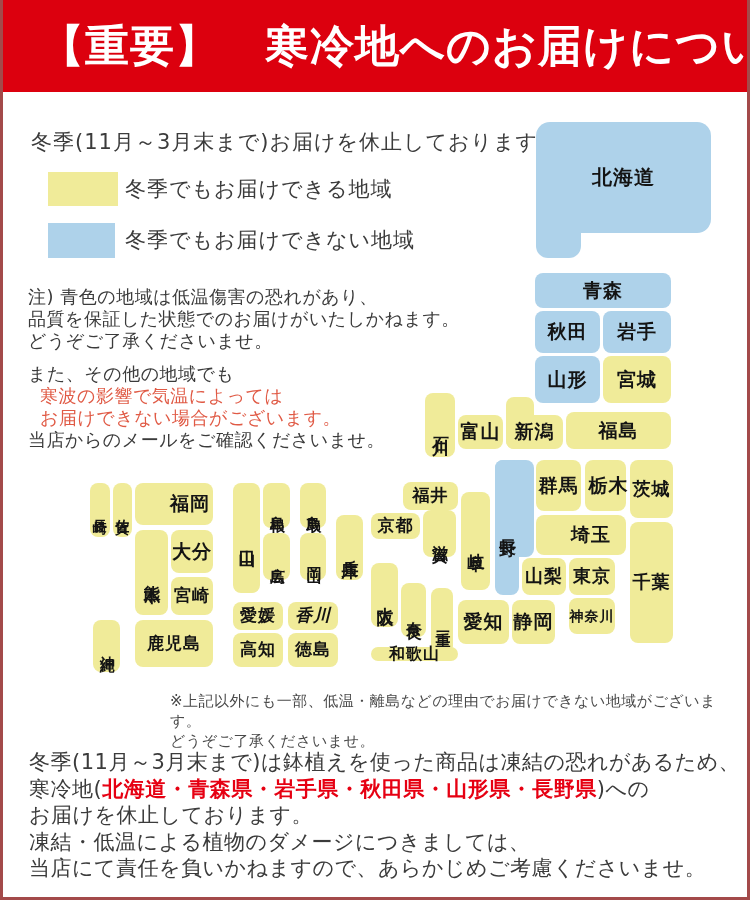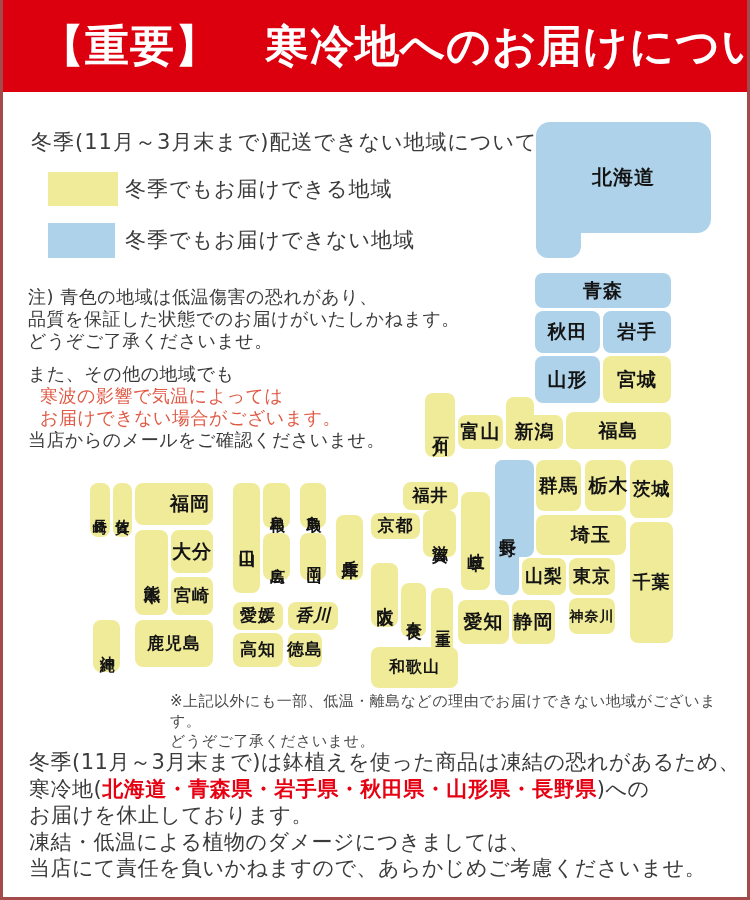--- a/index.html
+++ b/index.html
@@ -63,21 +63,21 @@
   }
   .footer .red-strong{color:var(--accent-red);font-weight:700;}
 </style>
 </head>
 <body>
 
 <div class="page">
 
   <div class="header">【重要】　寒冷地へのお届けについて</div>
 
-  <div class="legend-title">冬季(11月～3月末まで)配送できない地域について</div>
+  <div class="legend-title">冬季(11月～3月末まで)お届けを休止しております</div>
 
   <div class="swatch sw-yellow"></div>
   <div class="legend-label l1">冬季でもお届けできる地域</div>
 
   <div class="swatch sw-blue"></div>
   <div class="legend-label l2">冬季でもお届けできない地域</div>
 
   <div class="notes p1">
     <div>注) 青色の地域は低温傷害の恐れがあり、</div>
     <div>品質を保証した状態でのお届けがいたしかねます。</div>
@@ -116,31 +116,31 @@
       <div class="pref yellow" style="left: 627px; top: 522px; width: 43px; height: 121px; font-size: 18px;">千葉</div>
       <div class="pref yellow" style="left: 566px; top: 598px; width: 46px; height: 36px; font-size: 14px;">神奈川</div>
       <div class="pref yellow" style="left: 509px; top: 600px; width: 43px; height: 44px; font-size: 19px;">静岡</div>
       <div class="pref yellow" style="left: 455px; top: 600px; width: 51px; height: 44px; font-size: 19px;">愛知</div>
       <div class="pref yellow vert" style="left: 458px; top: 492px; width: 29px; height: 98px; font-size: 17px;">岐阜</div>
       <div class="pref yellow vert" style="left: 420px; top: 510px; width: 33px; height: 47px; font-size: 16px;">滋賀</div>
       <div class="pref yellow" style="left: 368px; top: 513px; width: 49px; height: 26px; font-size: 17px;">京都</div>
       <div class="pref yellow vert" style="left: 368px; top: 563px; width: 27px; height: 64px; font-size: 17px;">大阪</div>
       <div class="pref yellow vert" style="left: 398px; top: 583px; width: 25px; height: 54px; font-size: 16px;">奈良</div>
       <div class="pref yellow vert" style="left: 428px; top: 588px; width: 22px; height: 66px; font-size: 15px;">三重</div>
-      <div class="pref yellow" style="left: 368px; top: 647px; width: 87px; height: 41px; font-size: 16px;">和歌山</div>
+      <div class="pref yellow" style="left: 368px; top: 647px; width: 87px; height: 14px; font-size: 16px;">和歌山</div>
       <div class="pref yellow vert" style="left: 333px; top: 515px; width: 27px; height: 65px; font-size: 17px;">兵庫</div>
       <div class="pref yellow vert" style="left: 297px; top: 483px; width: 26px; height: 45px; font-size: 15px;">鳥取</div>
       <div class="pref yellow vert" style="left: 297px; top: 533px; width: 26px; height: 47px; font-size: 15px;">岡山</div>
       <div class="pref yellow vert" style="left: 260px; top: 483px; width: 27px; height: 45px; font-size: 15px;">島根</div>
       <div class="pref yellow vert" style="left: 260px; top: 533px; width: 27px; height: 47px; font-size: 15px;">広島</div>
       <div class="pref yellow vert" style="left: 230px; top: 483px; width: 27px; height: 110px; font-size: 17px;">山口</div>
       <div class="pref yellow" style="left: 230px; top: 602px; width: 50px; height: 28px; font-size: 17px;">愛媛</div>
       <div class="pref yellow" style="left: 285px; top: 602px; width: 50px; height: 28px; font-size: 17px; font-style: italic;">香川</div>
       <div class="pref yellow" style="left: 230px; top: 633px; width: 50px; height: 34px; font-size: 17px;">高知</div>
-      <div class="pref yellow" style="left: 285px; top: 633px; width: 34px; height: 34px; font-size: 17px;">徳島</div>
+      <div class="pref yellow" style="left: 285px; top: 633px; width: 50px; height: 34px; font-size: 17px;">徳島</div>
       <div class="pref yellow" style="left: 132px; top: 483px; width: 78px; height: 42px; font-size: 19px; padding-left: 32px;">福岡</div>
       <div class="pref yellow vert" style="left: 110px; top: 483px; width: 19px; height: 54px; font-size: 14px;">佐賀</div>
       <div class="pref yellow vert" style="left: 87px; top: 483px; width: 20px; height: 54px; font-size: 14px;">長崎</div>
       <div class="pref yellow vert" style="left: 132px; top: 530px; width: 33px; height: 85px; font-size: 17px;">熊本</div>
       <div class="pref yellow" style="left: 168px; top: 530px; width: 42px; height: 43px; font-size: 19px;">大分</div>
       <div class="pref yellow" style="left: 168px; top: 577px; width: 42px; height: 38px; font-size: 17px;">宮崎</div>
       <div class="pref yellow" style="left: 132px; top: 620px; width: 78px; height: 47px; font-size: 17px;">鹿児島</div>
       <div class="pref yellow vert" style="left: 90px; top: 620px; width: 27px; height: 52px; font-size: 15px;">沖縄</div>
     </div>
 

